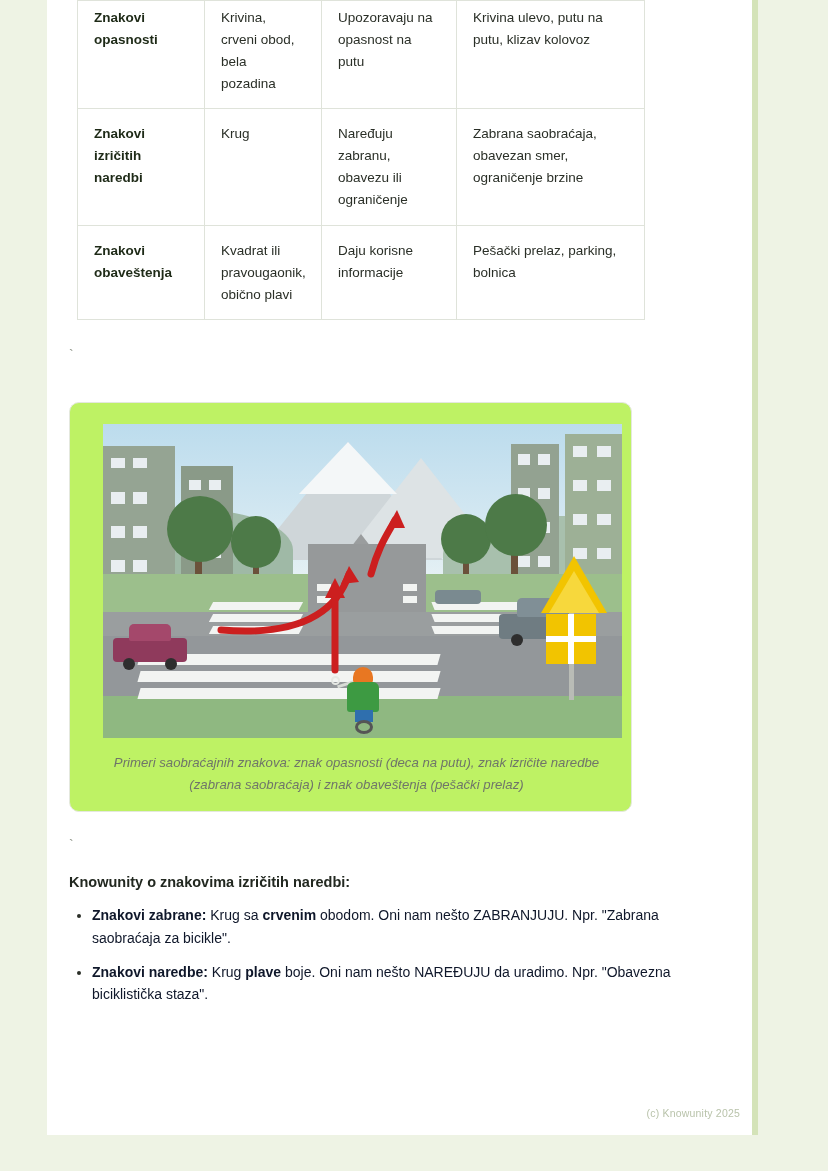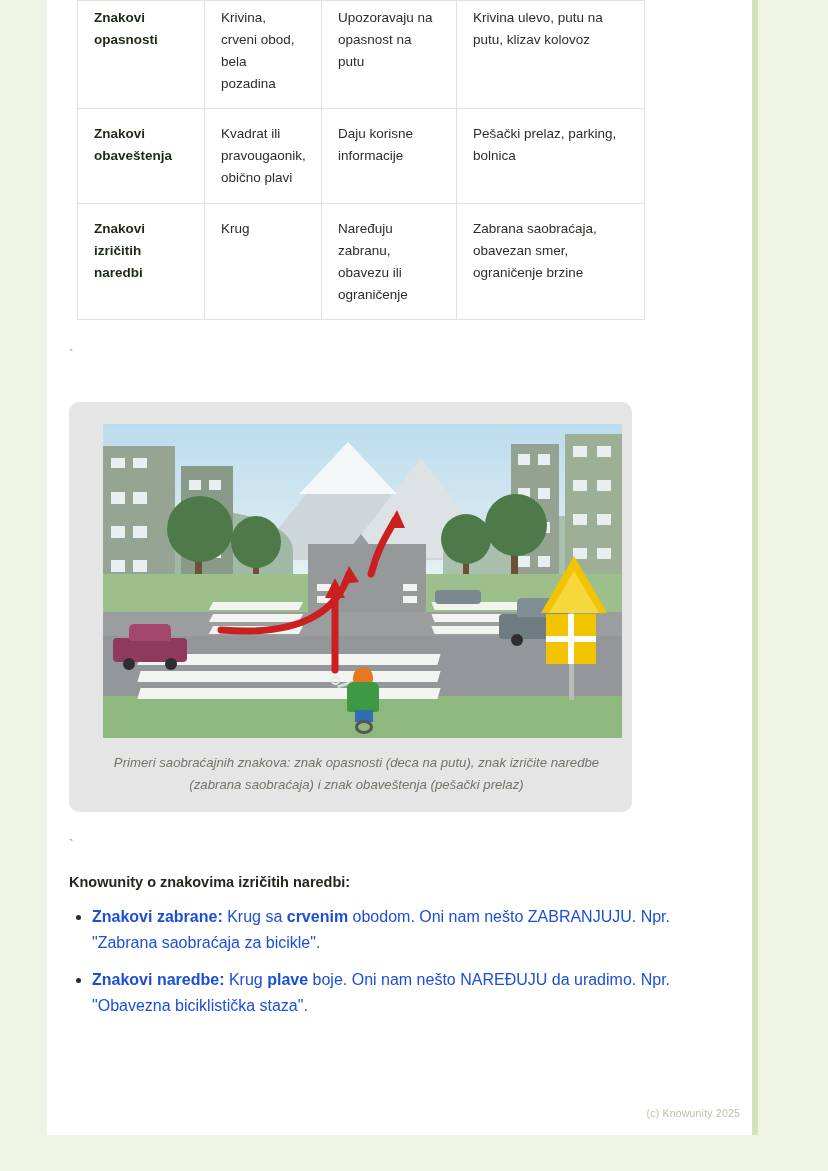--- a/index.html
+++ b/index.html
@@ -74,21 +74,21 @@
     line-height: 1;
     height: 14px;
   }
 
   
   .figure-card {
     margin: 22px 22px 0 22px;
     width: 563px;
     border: 1px solid #e4e8de;
     border-radius: 10px;
-    background: #e5e5e5;
+    background: #bef264;
     padding: 21px 21px 16px 33px;
   }
   .illus {
     position: relative;
     width: 519px;
     height: 314px;
     overflow: hidden;
     background: #cfe3ef;
   }
   .caption {
@@ -104,22 +104,22 @@
   
   .sub-head {
     margin: 22px 22px 0 22px;
     font-size: 14.5px;
     font-weight: bold;
     color: #222820;
   }
   ul.notes {
     margin: 14px 22px 4px 22px;
     padding-left: 23px;
-    font-size: 16px;
-    color: #1d4ed8;
+    font-size: 14px;
+    color: #0f172a;
     line-height: 1.62;
   }
   ul.notes li { margin-bottom: 11px; }
   ul.notes li::marker { color: #2a2f27; }
   .b { font-weight: bold; }
 
   .copyright {
     position: absolute;
     right: 12px;
     bottom: 16px;
@@ -207,30 +207,30 @@
 
     <table class="sign-table">
       <tbody>
         <tr class="r0">
           <td class="c0">Znakovi opasnosti</td>
           <td class="c1">Krivina, crveni obod, bela pozadina</td>
           <td class="c2">Upozoravaju na opasnost na putu</td>
           <td class="c3">Krivina ulevo, putu na putu, klizav kolovoz</td>
         </tr>
         <tr>
+          <td class="c0">Znakovi izričitih naredbi</td>
+          <td class="c1">Krug</td>
+          <td class="c2">Naređuju zabranu, obavezu ili ograničenje</td>
+          <td class="c3">Zabrana saobraćaja, obavezan smer, ograničenje brzine</td>
+        </tr>
+        <tr>
           <td class="c0">Znakovi obaveštenja</td>
           <td class="c1">Kvadrat ili pravougaonik, obično plavi</td>
           <td class="c2">Daju korisne informacije</td>
           <td class="c3">Pešački prelaz, parking, bolnica</td>
-        </tr>
-        <tr>
-          <td class="c0">Znakovi izričitih naredbi</td>
-          <td class="c1">Krug</td>
-          <td class="c2">Naređuju zabranu, obavezu ili ograničenje</td>
-          <td class="c3">Zabrana saobraćaja, obavezan smer, ograničenje brzine</td>
         </tr>
       </tbody>
     </table>
 
     <div style="height:28px"></div>
     <div class="tick">`</div>
 
     <div style="height:18px"></div>
     <div class="figure-card">
       <div class="illus">

